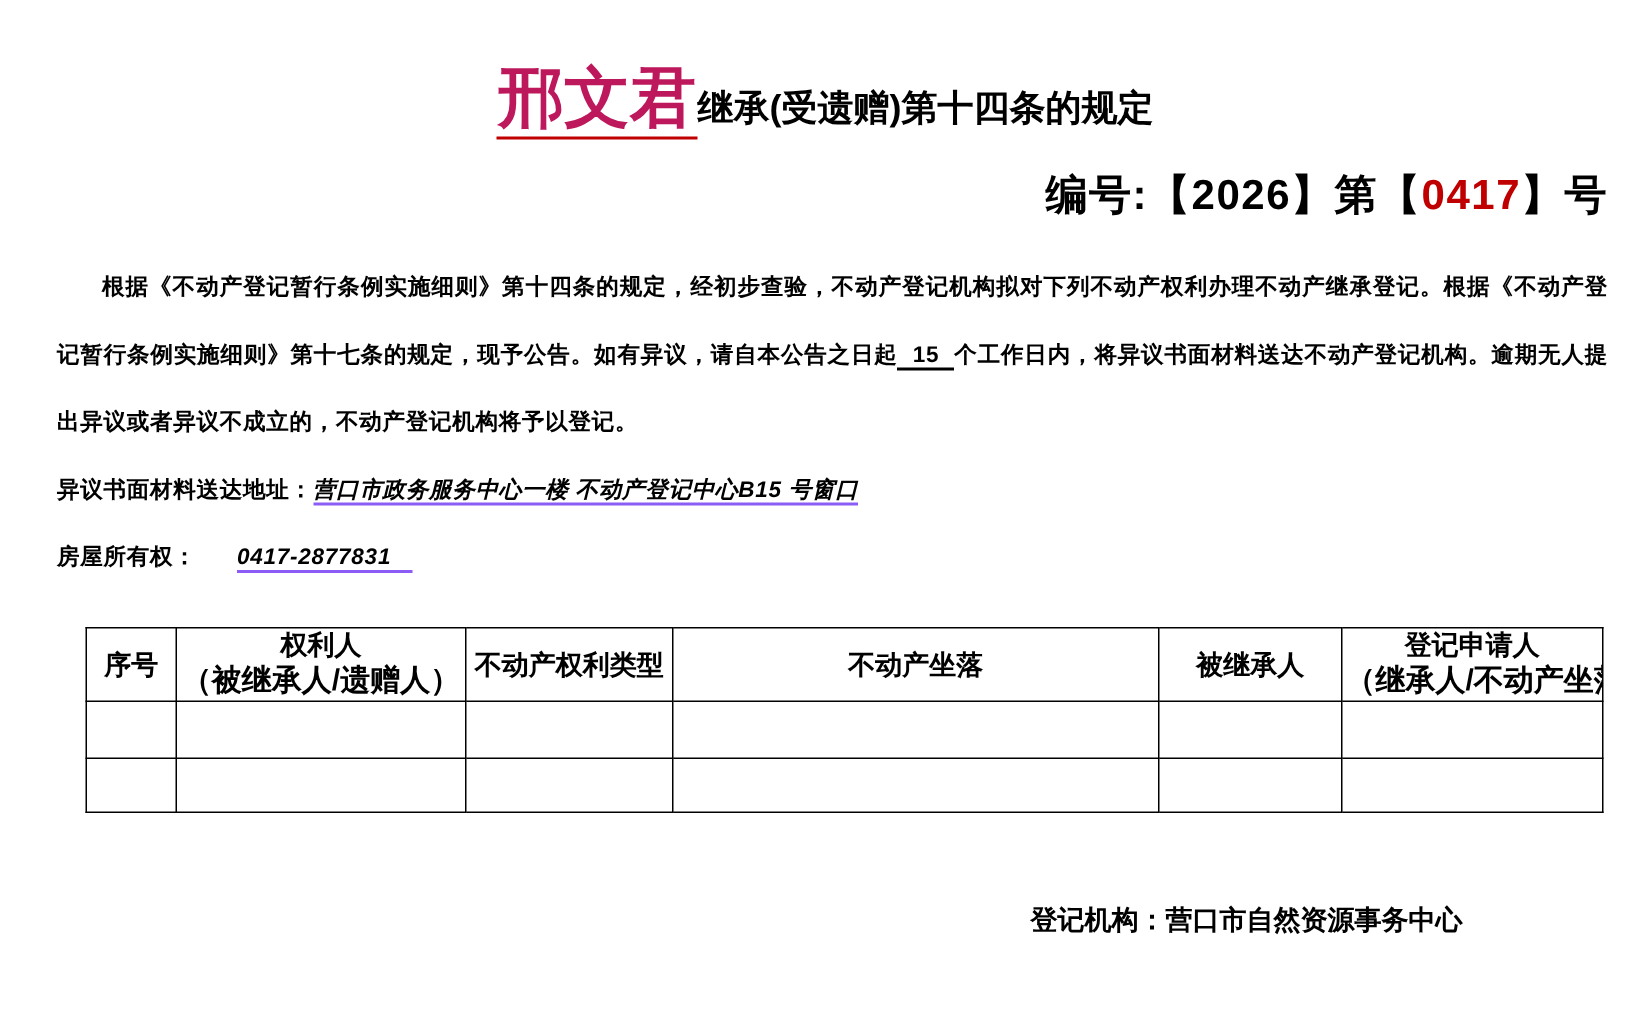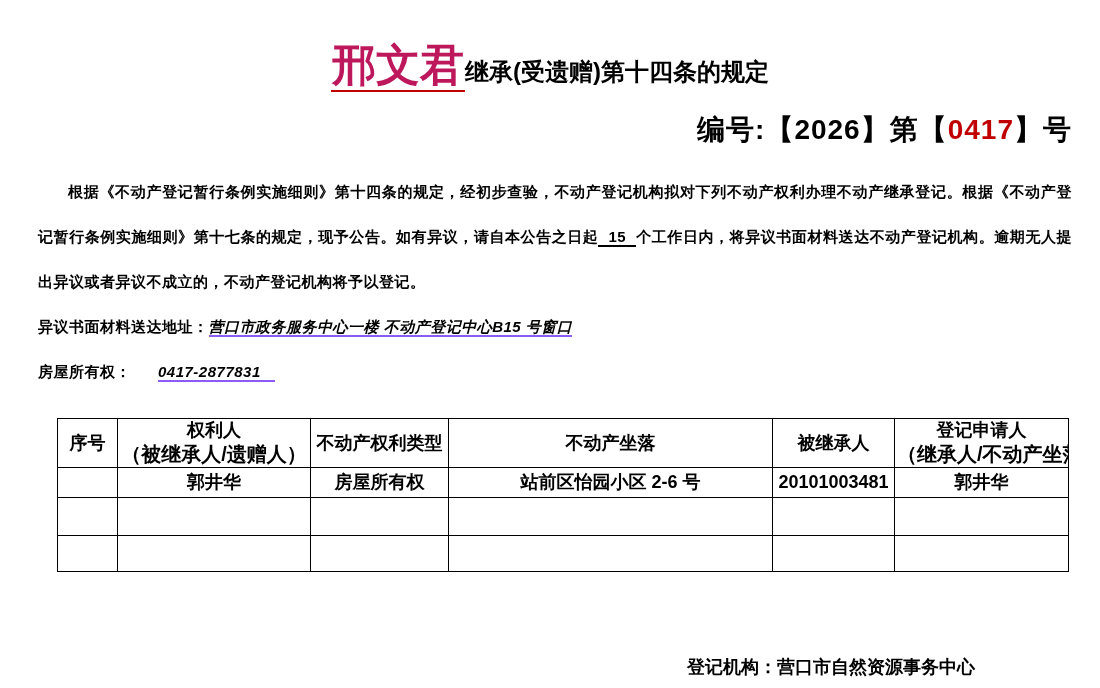--- a/index.html
+++ b/index.html
@@ -95,21 +95,21 @@
   .reg-table thead tr { height: 46px; }
   .reg-table tbody tr.r1 { height: 30px; }
   .reg-table tbody tr.r2 { height: 38px; }
   .reg-table tbody tr.r3 { height: 36px; }
   .reg-table th .h1 { display: block; font-size: 18px; line-height: 1.25; }
   .reg-table th .h2 { display: block; font-size: 20px; line-height: 1.25; }
   
   .footer {
     position: absolute;
     left: 681px;
-    top: 654px;
+    top: 600px;
     width: 300px;
     text-align: center;
     font-size: 18px;
     font-weight: 600;
     line-height: 27px;
     white-space: nowrap;
   }
 </style>
 </head>
 <body>
@@ -163,28 +163,20 @@
         <th>
             <span class="h1">被继承人</span>
           </th>
         <th>
             <span class="h1">登记申请人</span>
             <span class="h2">（继承人/不动产坐落）</span>
           </th>
       </tr>
     </thead>
     <tbody>
-      <tr class="r1">
-        <td></td>
-        <td>郭井华</td>
-        <td>房屋所有权</td>
-        <td>站前区怡园小区 2-6 号</td>
-        <td>20101003481</td>
-        <td>郭井华</td>
-      </tr>
       <tr class="r2">
         <td></td>
         <td></td>
         <td></td>
         <td></td>
         <td></td>
         <td></td>
       </tr>
       <tr class="r3">
         <td></td>

